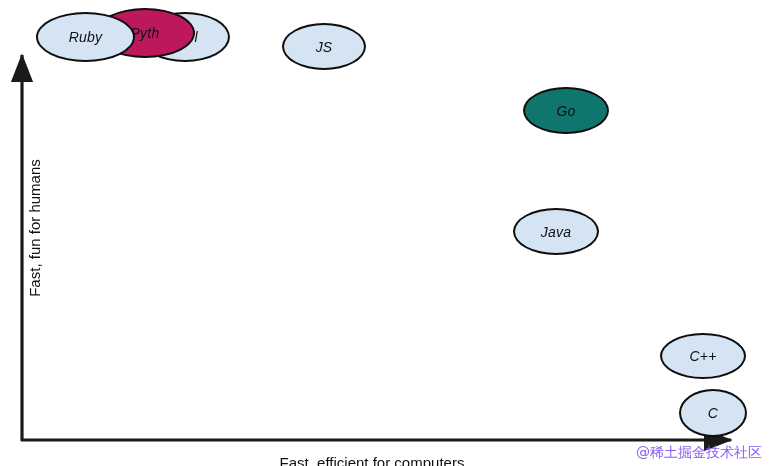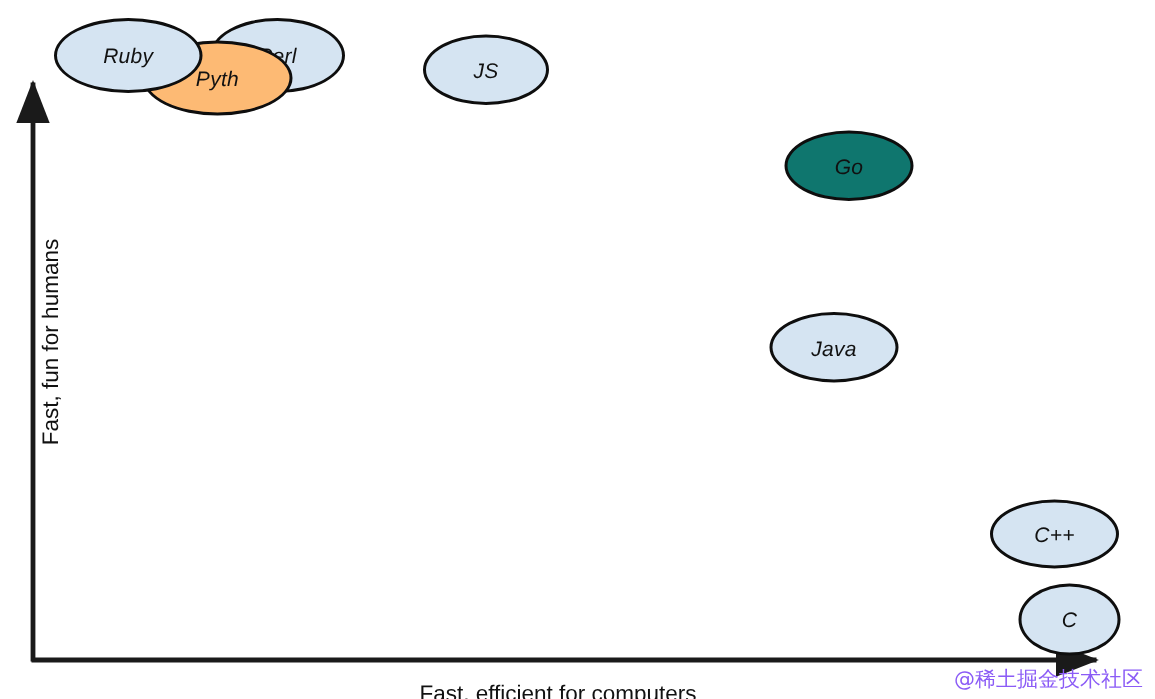--- a/index.html
+++ b/index.html
@@ -100,21 +100,21 @@
   </svg>
 
   <div class="axis-label" id="y-axis-label">Fast, fun for humans</div>
 
   <div class="axis-label" id="x-axis-label">Fast, efficient for computers</div>
 
   <div id="nodes-layer">
       <div class="node" style="left: 36px; top: 12px; width: 99px; height: 50px; z-index: 3; background: rgb(213, 228, 242); border-color: rgb(14, 14, 14);">
         <span class="node-label">Ruby</span>
       </div>
-      <div class="node" style="left: 95px; top: 27px; width: 100px; height: 50px; z-index: 2; background: #fdba74; border-color: rgb(14, 14, 14);">
+      <div class="node" style="left: 95px; top: 8px; width: 100px; height: 50px; z-index: 2; background: #be185d; border-color: rgb(14, 14, 14);">
         <span class="node-label">Pyth</span>
       </div>
       <div class="node" style="left: 140px; top: 12px; width: 90px; height: 50px; z-index: 1; background: rgb(213, 228, 242); border-color: rgb(14, 14, 14);">
         <span class="node-label">Perl</span>
       </div>
       <div class="node" style="left: 282px; top: 23px; width: 84px; height: 47px; z-index: 1; background: rgb(213, 228, 242); border-color: rgb(14, 14, 14);">
         <span class="node-label">JS</span>
       </div>
       <div class="node" style="left: 523px; top: 87px; width: 86px; height: 47px; z-index: 1; background: #0f766e; border-color: rgb(14, 14, 14);">
         <span class="node-label">Go</span>

